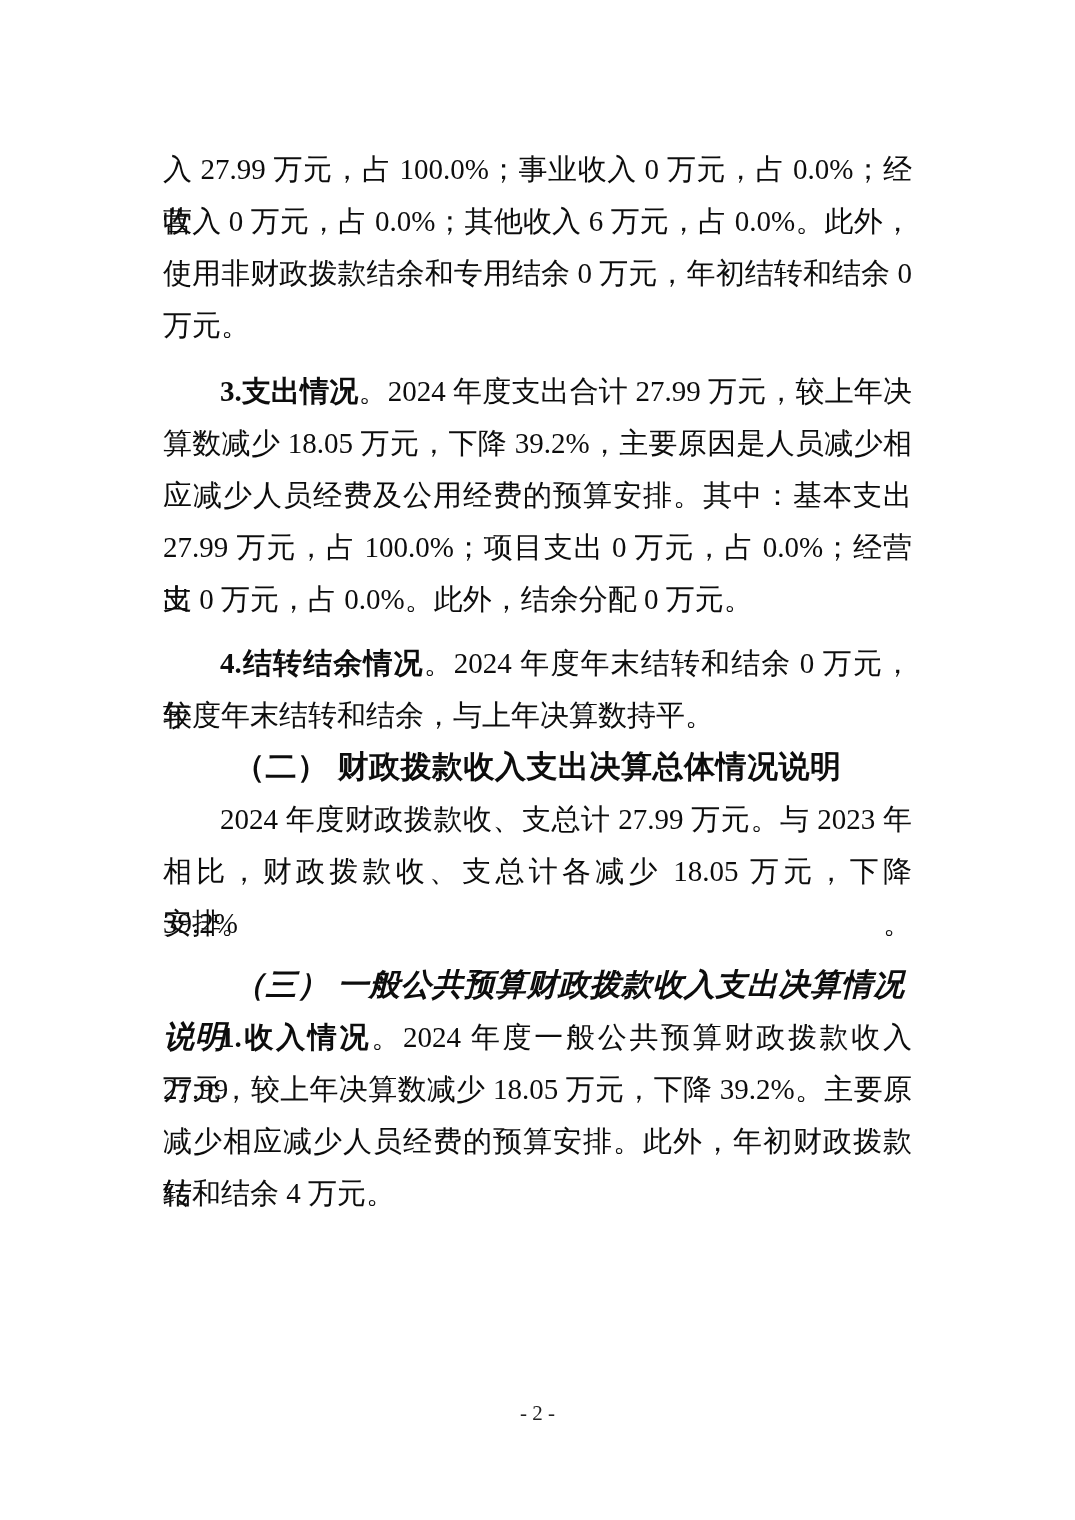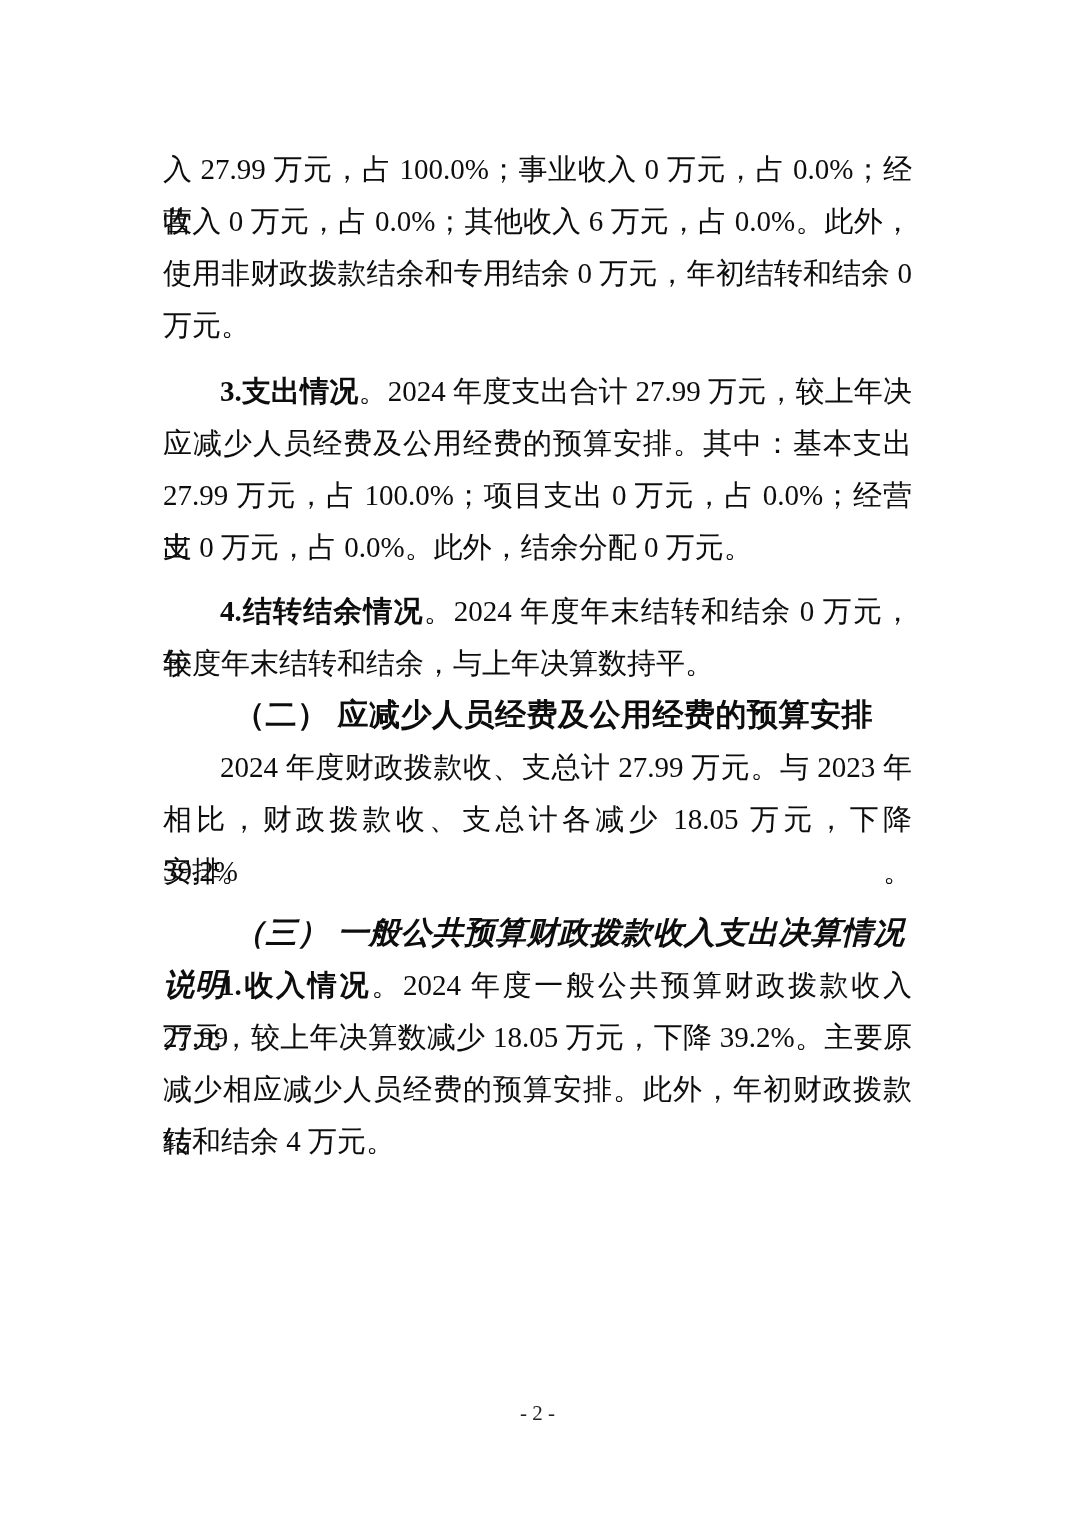--- a/index.html
+++ b/index.html
@@ -64,30 +64,31 @@
 <div class="page">
   <div class="content">
       <div class="block para">
         <div class="line just"><span>入 27.99 万元，占 100.0%；事业收入 0 万元，占 0.0%；经营</span></div>
         <div class="line just"><span>收入 0 万元，占 0.0%；其他收入 6 万元，占 0.0%。此外，</span></div>
         <div class="line just"><span>使用非财政拨款结余和专用结余 0 万元，年初结转和结余 0</span></div>
         <div class="line"><span>万元。</span></div>
       </div>
       <div class="block para">
         <div class="line just indent"><span class="bold">3.支出情况</span><span>。2024 年度支出合计 27.99 万元，较上年决</span></div>
+        <div class="line just"><span>算数减少 18.05 万元，下降 39.2%，主要原因是人员减少相</span></div>
         <div class="line just"><span>应减少人员经费及公用经费的预算安排。其中：基本支出</span></div>
         <div class="line just"><span>27.99 万元，占 100.0%；项目支出 0 万元，占 0.0%；经营支</span></div>
         <div class="line"><span>出 0 万元，占 0.0%。此外，结余分配 0 万元。</span></div>
       </div>
       <div class="block para">
         <div class="line just indent"><span class="bold">4.结转结余情况</span><span>。2024 年度年末结转和结余 0 万元，较</span></div>
         <div class="line"><span>年度年末结转和结余，与上年决算数持平。</span></div>
       </div>
       <div class="block heading">
-        <div class="line"><span>（二） 应减少人员经费及公用经费的预算安排</span></div>
+        <div class="line"><span>（二） 财政拨款收入支出决算总体情况说明</span></div>
       </div>
       <div class="block para">
         <div class="line just indent"><span>2024 年度财政拨款收、支总计 27.99 万元。与 2023 年</span></div>
         <div class="line just"><span>相比，财政拨款收、支总计各减少 18.05 万元，下降 39.2%。</span></div>
         <div class="line"><span>安排。</span></div>
       </div>
       <div class="block heading">
         <div class="line"><span>（三） 一般公共预算财政拨款收入支出决算情况说明</span></div>
       </div>
       <div class="block para">

